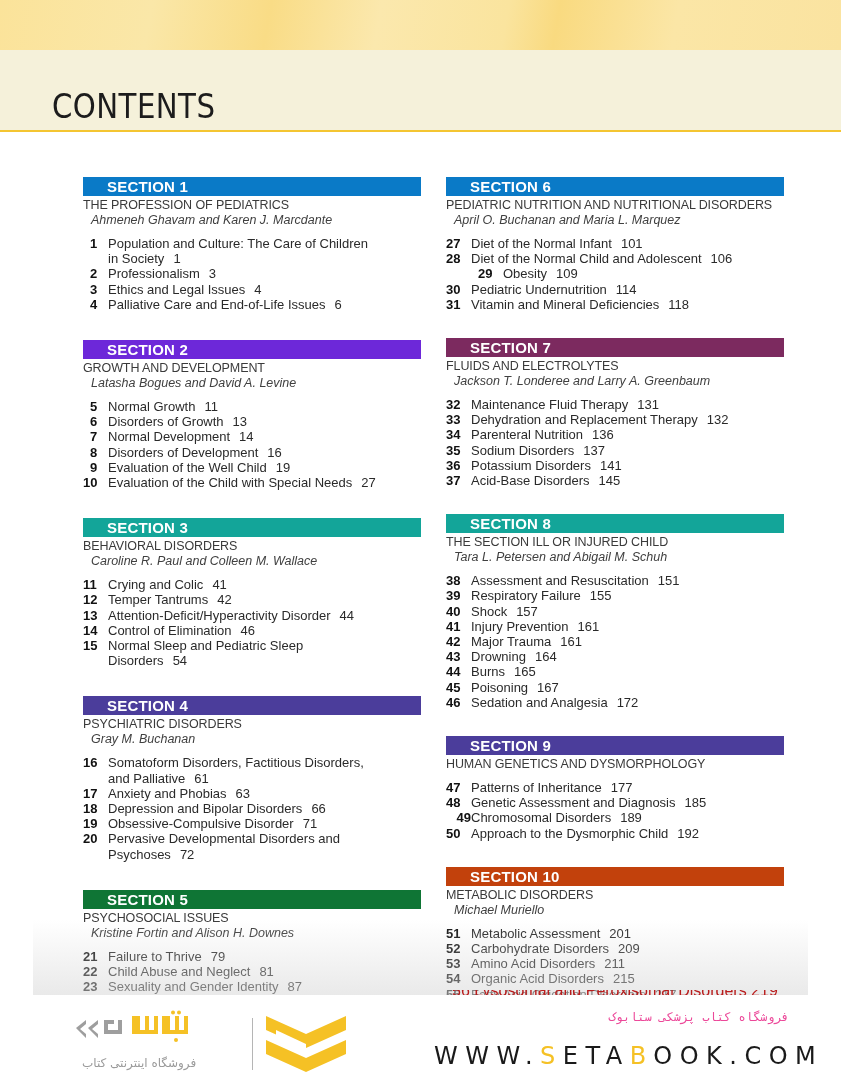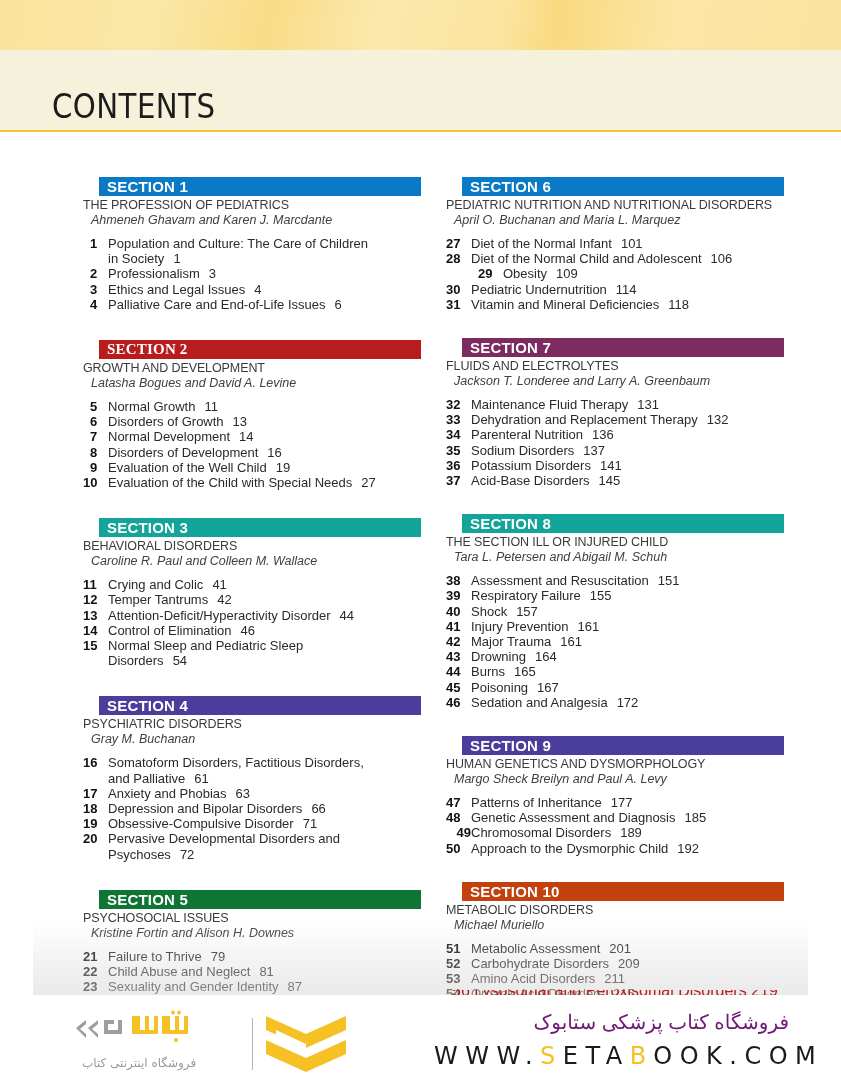--- a/index.html
+++ b/index.html
@@ -21,21 +21,21 @@
     font-family: "DejaVu Sans", sans-serif; transform: scaleX(0.86); transform-origin: left top;
   }
 
   .col { position: absolute; top: 177px; }
   .col-left { left: 83px; width: 338px; }
   .col-right { left: 446px; width: 338px; }
 
   .section { margin-bottom: 0; }
   .section-bar {
     height: 19px; color: #ffffff; font-weight: 700; font-size: 15px;
-    padding-left: 8px; line-height: 19px; letter-spacing: 0.2px; margin-left: 16px;
+    padding-left: 24px; line-height: 19px; letter-spacing: 0.2px;
   }
   .section-title {
     font-size: 12.5px; color: #3a3a3a; margin-top: 2px; line-height: 15px;
     white-space: nowrap; letter-spacing: -0.1px;
   }
   .section-authors {
     font-size: 12.5px; font-style: italic; color: #404040; padding-left: 8px; line-height: 15px;
     white-space: nowrap;
   }
   .chapters { margin-top: 8px; }
@@ -61,22 +61,22 @@
   .footer-logo { position: absolute; left: 70px; top: 1010px; width: 300px; height: 65px; }
   .logo-word { position: absolute; left: 0; top: 0; }
   .logo-sub {
     position: absolute; left: 12px; top: 46px; font-size: 12px; color: #9b9b9b;
     font-family: "DejaVu Sans", sans-serif; direction: rtl; text-align: right;
   }
   .logo-divider { position: absolute; left: 182px; top: 8px; width: 1px; height: 52px; background: #b5b5b5; }
   .logo-chevron { position: absolute; left: 196px; top: 6px; }
 
   .footer-fa {
-    position: absolute; right: 52px; top: 1010px; font-size: 20px; color: #701a75;
-    font-family: Liberation Sans, sans-serif; direction: rtl;
+    position: absolute; right: 52px; top: 1010px; font-size: 12px; color: #ec4899;
+    font-family: Liberation Mono, monospace; direction: rtl;
   }
   .footer-url {
     position: absolute; left: 434px; top: 1042px; font-size: 24px; letter-spacing: 7.5px; color: #1a1a1a;
     font-family: "DejaVu Sans", sans-serif; white-space: nowrap;
   }
   .footer-url .hl { color: #f5c125; }
 </style>
 </head>
 <body>
 
@@ -102,21 +102,21 @@
           <span class="ch-num">3</span>
           <span class="ch-text"><span>Ethics and Legal Issues</span><span class="ch-page">4</span></span>
         </div>
         <div class="chapter">
           <span class="ch-num">4</span>
           <span class="ch-text"><span>Palliative Care and End-of-Life Issues</span><span class="ch-page">6</span></span>
         </div>
       </div>
     </div>
     <div class="section" style="margin-top: 28px;">
-      <div class="section-bar" style="background: #b91c1c; font-family: Liberation Serif, serif;">SECTION 2</div>
+      <div class="section-bar" style="background: #6d28d9;">SECTION 2</div>
       <div class="section-title">GROWTH AND DEVELOPMENT</div>
       <div class="section-authors">Latasha Bogues and David A. Levine</div>
       <div class="chapters">
         <div class="chapter">
           <span class="ch-num">5</span>
           <span class="ch-text"><span>Normal Growth</span><span class="ch-page">11</span></span>
         </div>
         <div class="chapter">
           <span class="ch-num">6</span>
           <span class="ch-text"><span>Disorders of Growth</span><span class="ch-page">13</span></span>
@@ -315,21 +315,20 @@
         </div>
         <div class="chapter">
           <span class="ch-num" style="padding-left: 0px;">46</span>
           <span class="ch-text"><span>Sedation and Analgesia</span><span class="ch-page">172</span></span>
         </div>
       </div>
     </div>
     <div class="section" style="margin-top: 26px;">
       <div class="section-bar" style="background: rgb(75, 61, 155);">SECTION 9</div>
       <div class="section-title">HUMAN GENETICS AND DYSMORPHOLOGY</div>
-      <div class="section-authors">Margo Sheck Breilyn and Paul A. Levy</div>
       <div class="chapters">
         <div class="chapter">
           <span class="ch-num" style="padding-left: 0px;">47</span>
           <span class="ch-text"><span>Patterns of Inheritance</span><span class="ch-page">177</span></span>
         </div>
         <div class="chapter">
           <span class="ch-num" style="padding-left: 0px;">48</span>
           <span class="ch-text"><span>Genetic Assessment and Diagnosis</span><span class="ch-page">185</span></span>
         </div>
         <div class="chapter">

